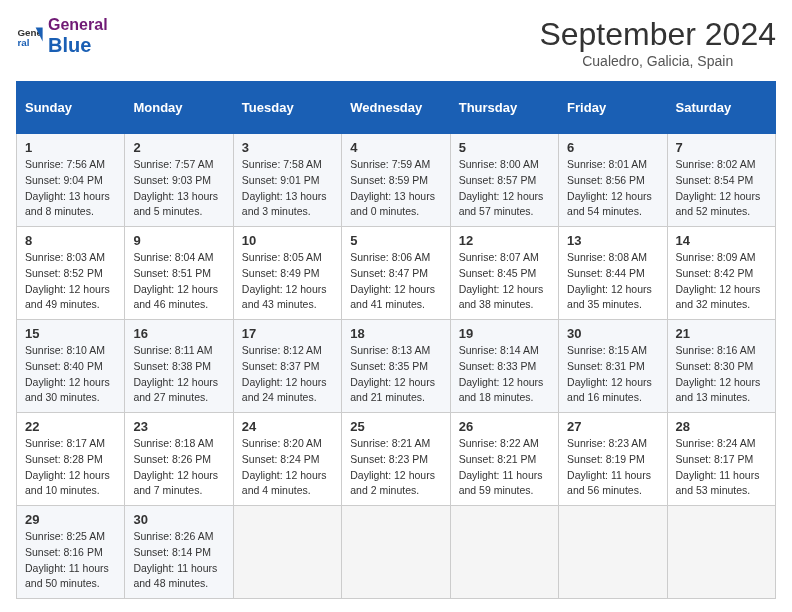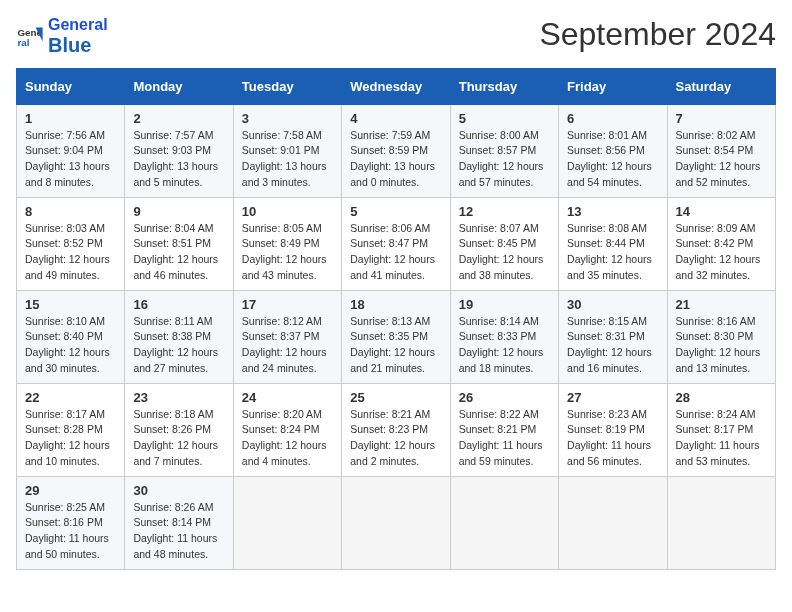--- a/index.html
+++ b/index.html
@@ -39,21 +39,21 @@
     }
     table {
       width: 100%;
       border-collapse: collapse;
       table-layout: fixed;
     }
     thead th {
       background-color: #1a5fb4;
       color: #fff;
       text-align: left;
-      padding: 10px 8px;
+      padding: 18px 8px;
       font-size: 13px;
       font-weight: bold;
       border: 1px solid #1a5fb4;
     }
     tbody td {
       vertical-align: top;
       padding: 6px 8px;
       border: 1px solid #ccc;
       font-size: 10.5px;
       color: #333;
@@ -80,26 +80,27 @@
 <body>
 
 <div class="header">
   <div class="logo">
     <svg class="logo-icon" viewBox="0 0 40 40">
       <text x="2" y="20" font-size="14" font-weight="bold" fill="#333">Gene</text>
       <text x="2" y="34" font-size="14" font-weight="bold" fill="#1a5fb4">ral</text>
       <polygon points="28,8 38,8 38,28" fill="#1a5fb4"></polygon>
     </svg>
     <div>
-      <div style="font-size:16px;font-weight:bold;color:#1d4ed8;line-height:1.1">General</div>
+      <div style="font-size:16px;font-weight:bold;color:#701a75;line-height:1.1">General</div>
       <div style="font-size:20px;font-weight:bold;color:#1a5fb4;line-height:1.1">Blue</div>
     </div>
   </div>
   <div class="title-block">
     <div class="month-title">September 2024</div>
+    <div class="location">Cualedro, Galicia, Spain</div>
   </div>
 </div>
 
 <table>
   <thead>
     <tr id="header-row">
         <th>Sunday</th>
         <th>Monday</th>
         <th>Tuesday</th>
         <th>Wednesday</th>

